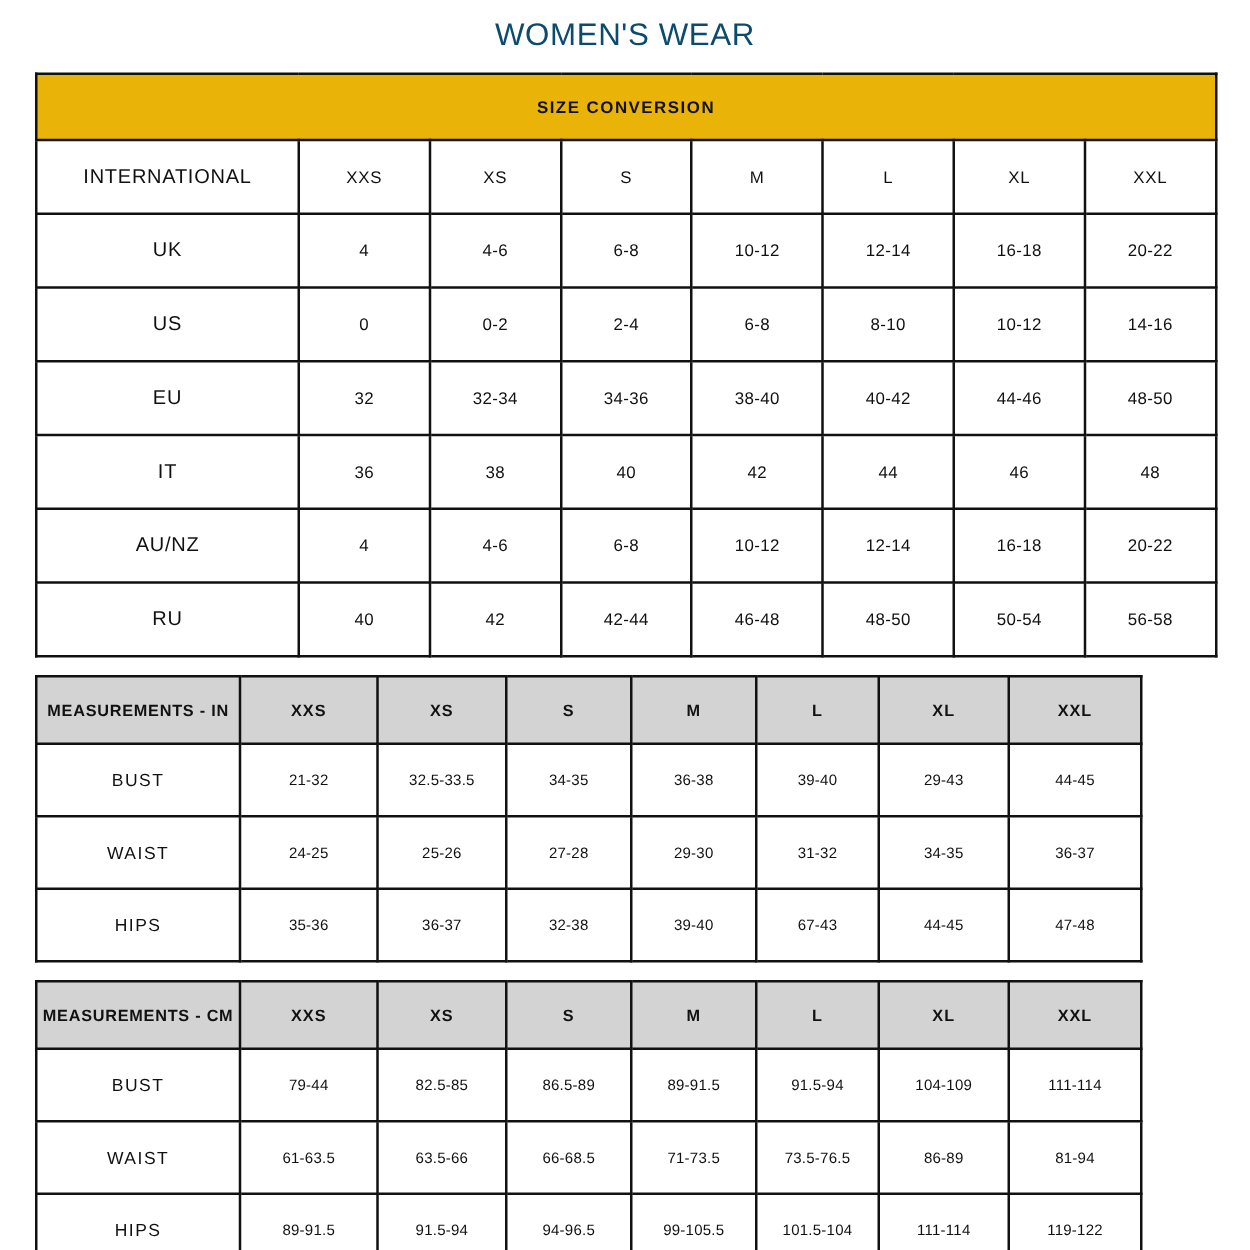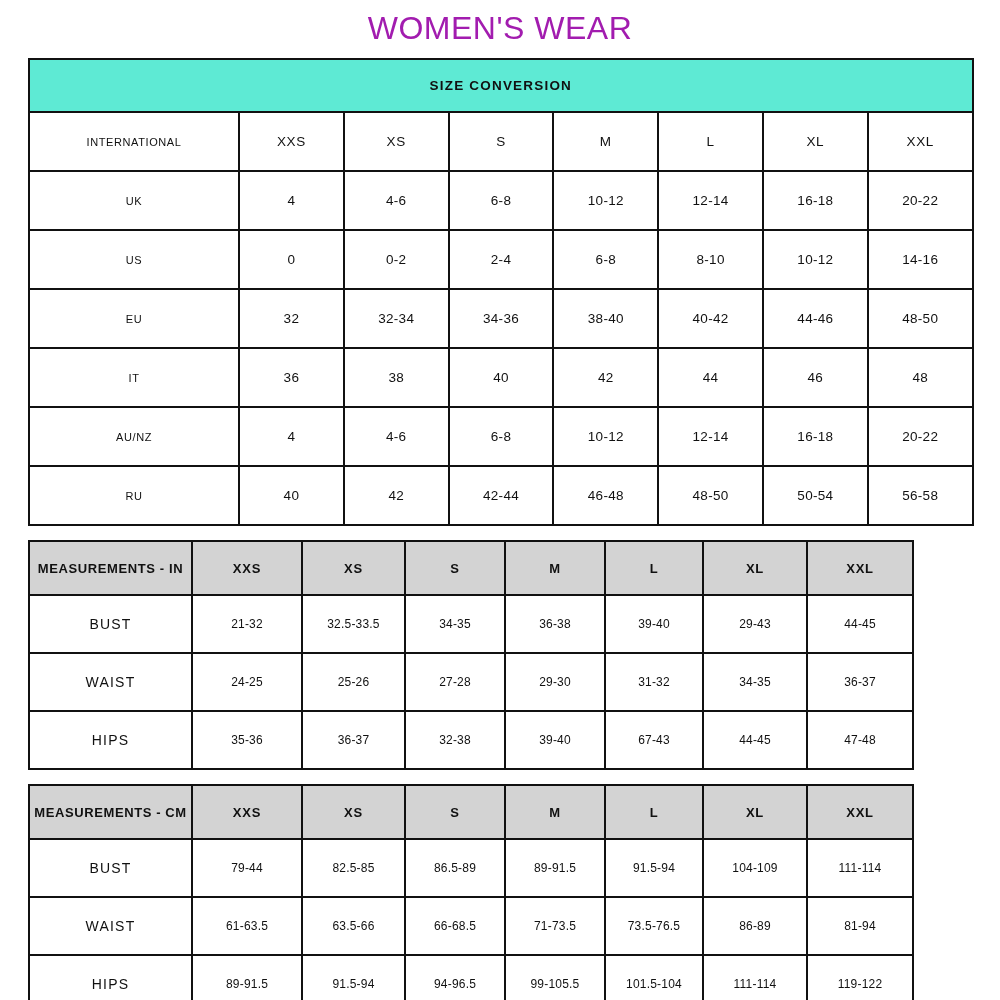--- a/index.html
+++ b/index.html
@@ -16,52 +16,52 @@
   }
   .page {
     width: 1000px;
     height: 1000px;
     position: relative;
     box-sizing: border-box;
     padding: 0 28px;
   }
   .page-title {
     text-align: center;
-    font-size: 32px;
+    font-size: 25px;
     letter-spacing: 0.5px;
     font-weight: 400;
-    color: #a21caf;
+    color: #0c4a6e;
     margin: 10px 0 12px 0;
     line-height: 36px;
   }
   table {
     border-collapse: collapse;
     width: 776px;
     table-layout: fixed;
   }
   .tbl-conversion td,
   .tbl-conversion th {
     border: 2px solid #111111;
     text-align: center;
     font-size: 13.5px;
     letter-spacing: 0.3px;
     height: 57px;
     padding: 0 2px;
     font-weight: 400;
   }
   .tbl-conversion .banner {
-    background: #5eead4;
+    background: #eab308;
     font-weight: 700;
     font-size: 13.5px;
     letter-spacing: 1.2px;
     height: 51px;
   }
   .tbl-conversion .rowhead {
     font-weight: 400;
-    font-size: 11px;
+    font-size: 16px;
     letter-spacing: 0.6px;
   }
   .tbl-conversion tr.header-row td {
     font-weight: 400;
     letter-spacing: 0.6px;
   }
 
   .spacer {
     height: 14px;
   }

